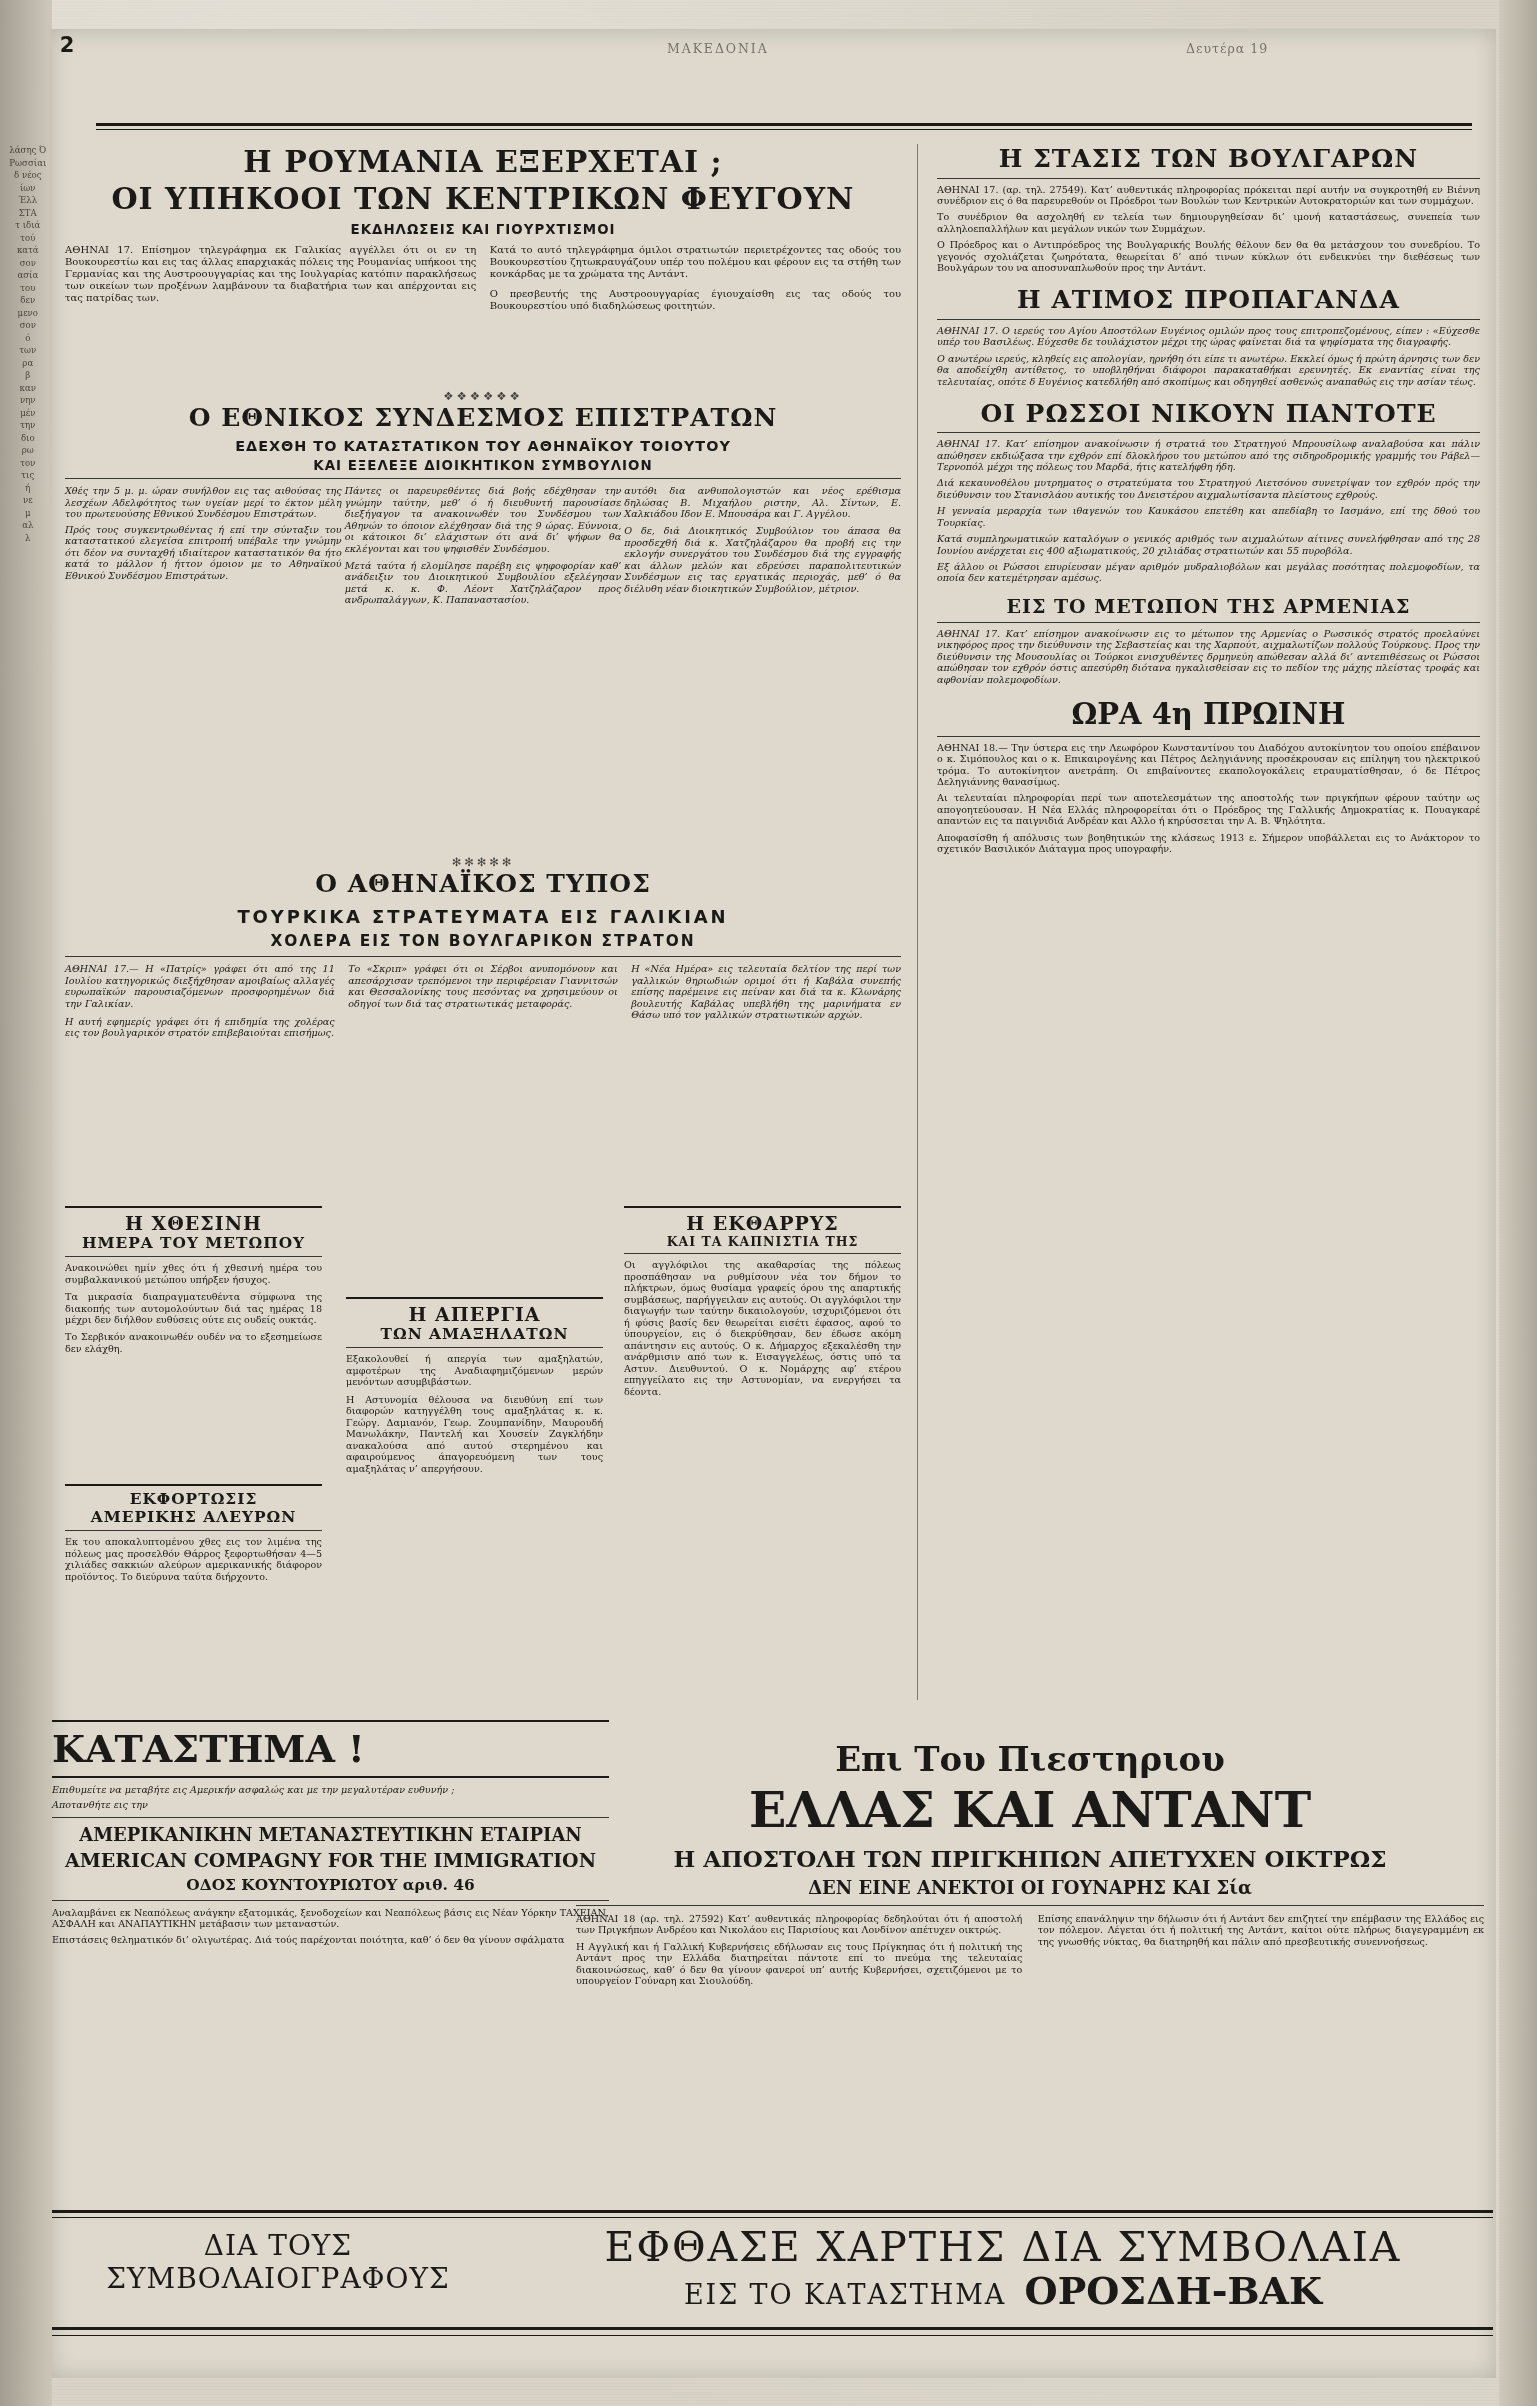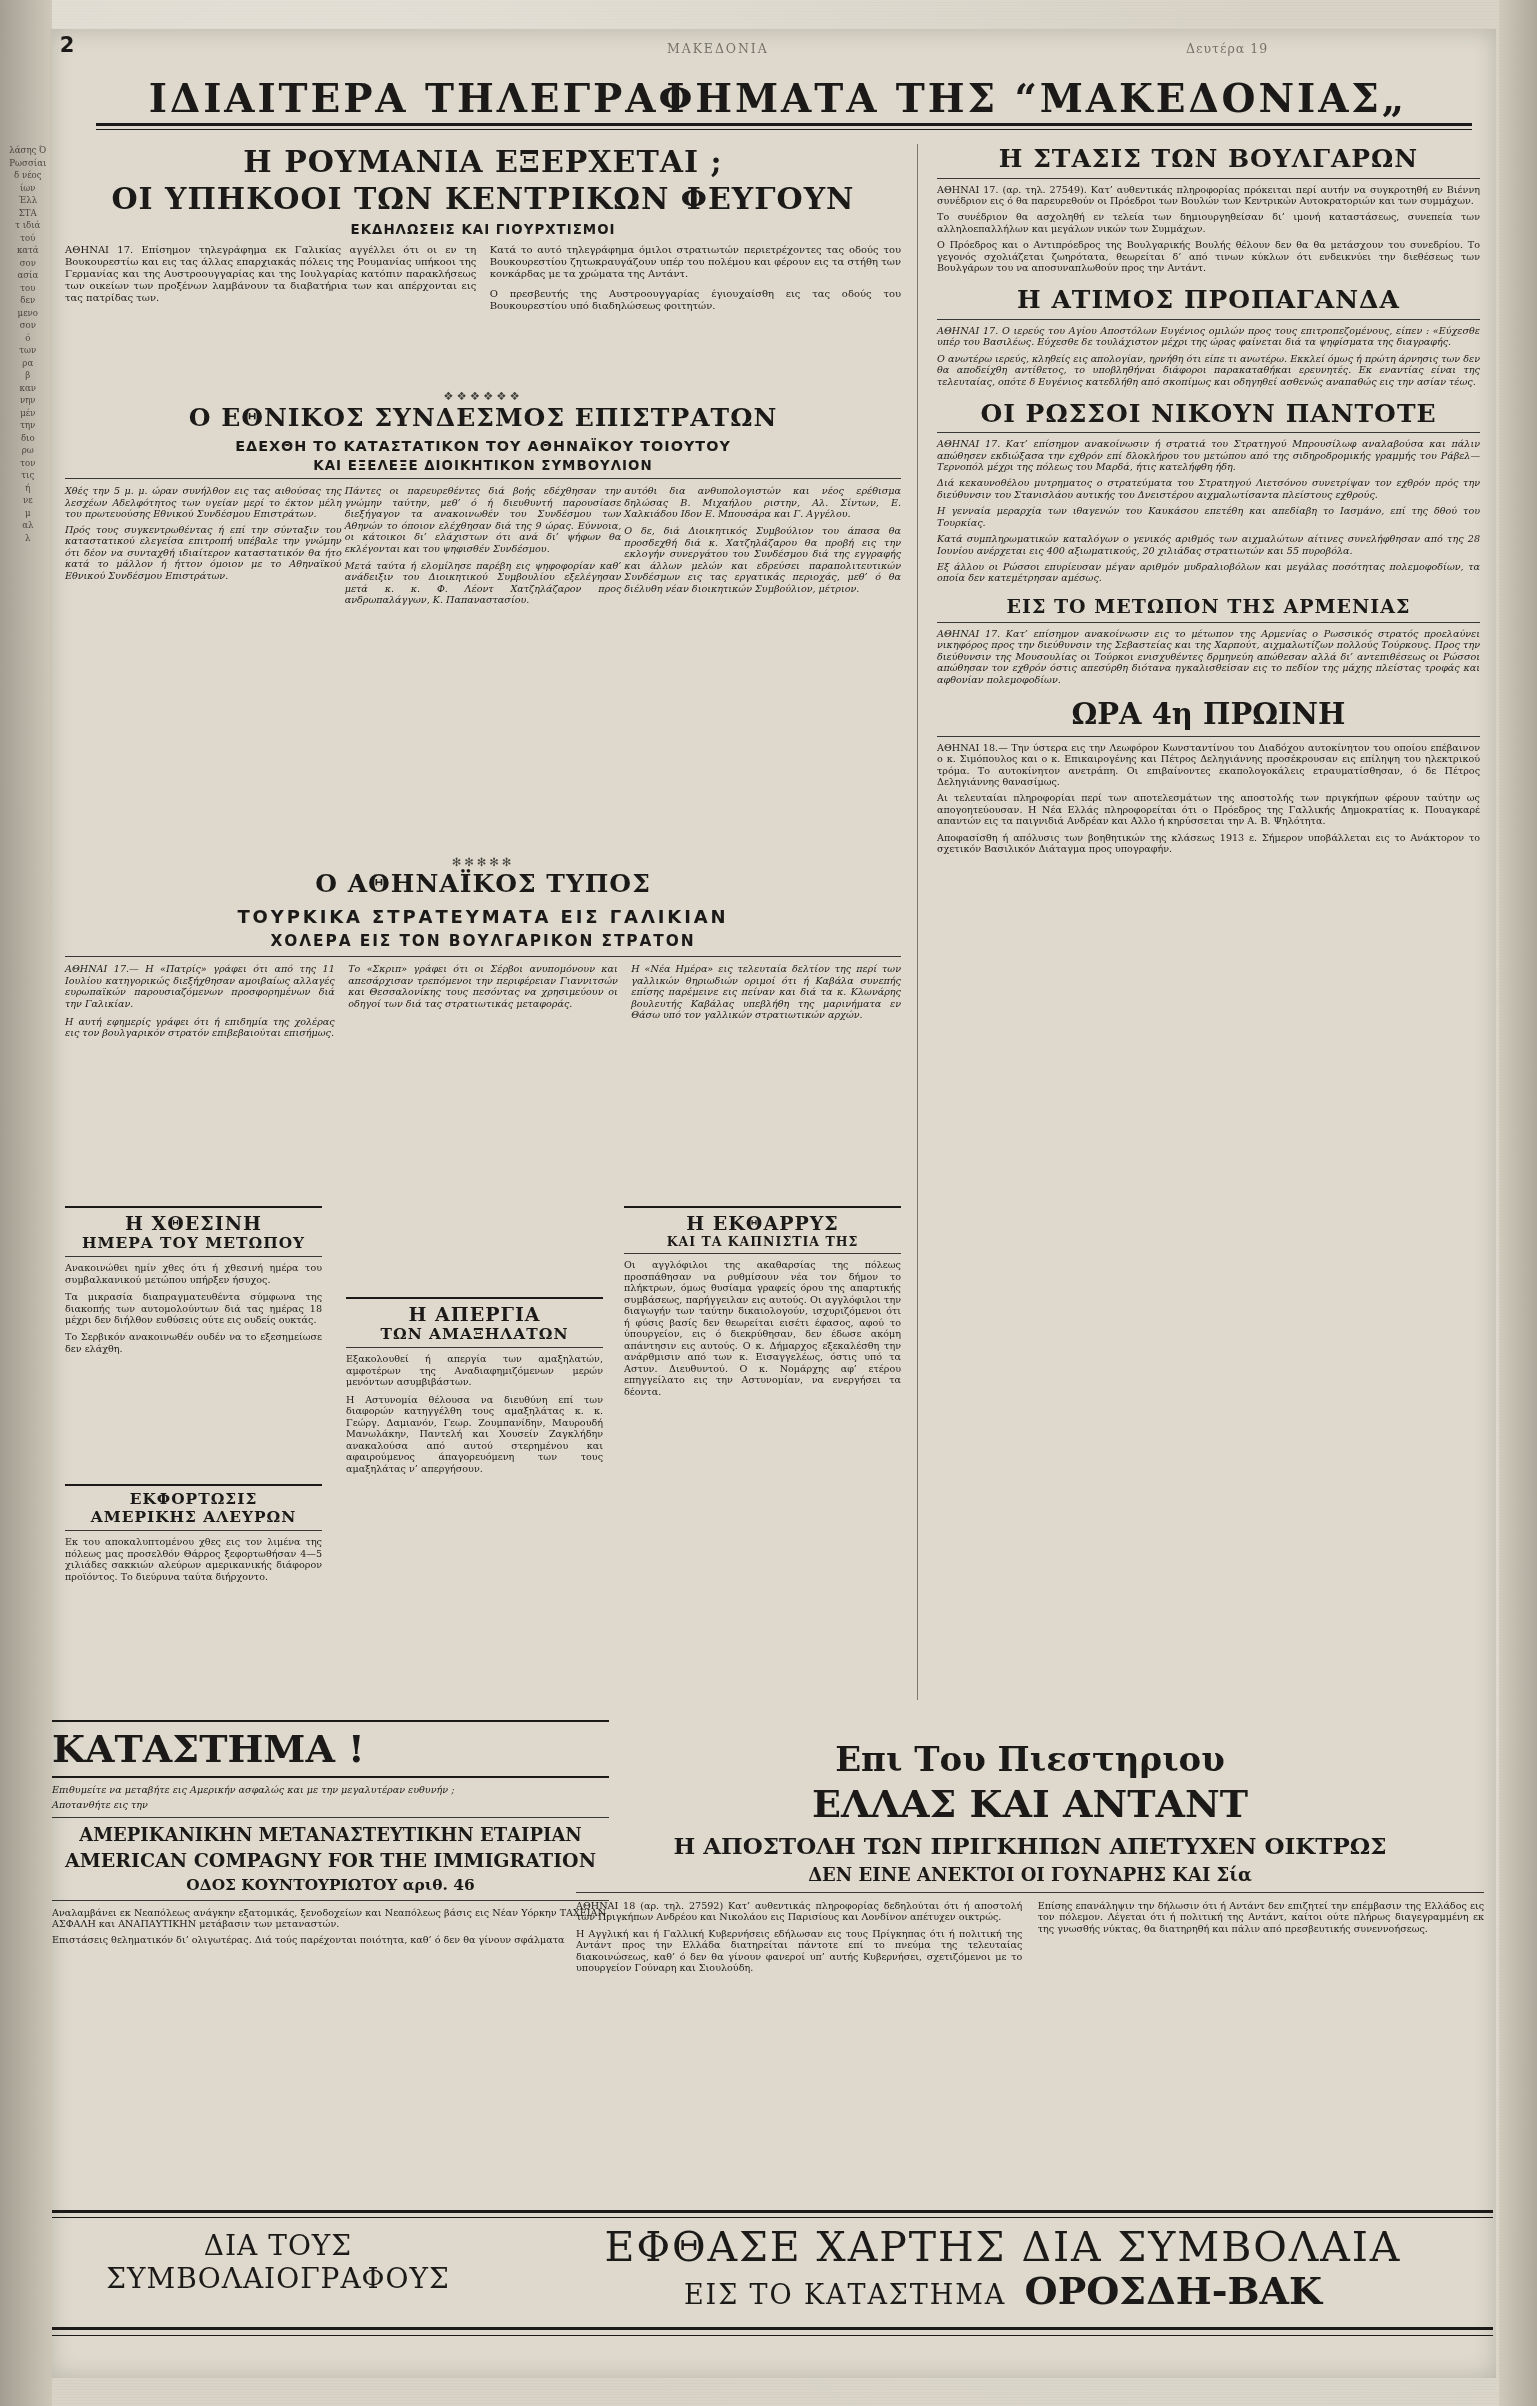--- a/index.html
+++ b/index.html
@@ -71,21 +71,20 @@
   <div class="sheet"></div>
   <div class="edgeL"></div>
   <div class="edgeR"></div>
 
   <div class="topbar">
     <div class="folio-left">2</div>
     <div class="mid gk">ΜΑΚΕΔΟΝΙΑ</div>
     <div class="right gk">Δευτέρα 19</div>
   </div>
 
-  <div class="mainhead">ΙΔΙΑΙΤΕΡΑ ΤΗΛΕΓΡΑΦΗΜΑΤΑ ΤΗΣ “ΜΑΚΕΔΟΝΙΑΣ„</div>
   <div class="rule h1"></div>
   <div class="rule h2"></div>
 
   <div class="col" style="left:5.8px;top:144px;width:44px;height:1825px;overflow:hidden;text-align:center;">
     <div class="tiny gk" style="opacity:.75;line-height:12.5px;">
       <span>λάσης Ό</span><br>
       <span>Ρωσσίαι</span><br>
       <span>δ νέος</span><br>
       <span>ίων</span><br>
       <span>Έλλ</span><br>
@@ -253,21 +252,21 @@
 
     <div class="hl" style="margin-top:11.5px;font-size:29px;">ΩΡΑ 4η ΠΡΩΙΝΗ</div>
     <div class="hr-thin" style="margin:4.8px 0;"></div>
     <div class="body2">ΑΘΗΝΑΙ 18.— Την ύστερα εις την Λεωφόρον Κωνσταντίνου του Διαδόχου αυτοκίνητον του οποίου επέβαινον ο κ. Σιμόπουλος και ο κ. Επικαιρογένης και Πέτρος Δεληγιάννης προσέκρουσαν εις επίληψη του ηλεκτρικού τρόμα. Το αυτοκίνητον ανετράπη. Οι επιβαίνοντες εκαπολογοκάλεις ετραυματίσθησαν, ό δε Πέτρος Δεληγιάννης θανασίμως.</div>
     <div class="body2" style="margin-top:4.8px;">Αι τελευταίαι πληροφορίαι περί των αποτελεσμάτων της αποστολής των πριγκήπων φέρουν ταύτην ως απογοητεύουσαν. Η Νέα Ελλάς πληροφορείται ότι ο Πρόεδρος της Γαλλικής Δημοκρατίας κ. Πουαγκαρέ απαντών εις τα παιγνιδιά Ανδρέαν και Αλλο ή κηρύσσεται την Α. Β. Ψηλότητα.</div>
     <div class="body2" style="margin-top:4.8px;">Αποφασίσθη ή απόλυσις των βοηθητικών της κλάσεως 1913 ε. Σήμερον υποβάλλεται εις το Ανάκτορον το σχετικόν Βασιλικόν Διάταγμα προς υπογραφήν.</div>
   </div>
 
   <div class="col" style="left:576px;top:1739px;width:908px;">
     <div class="hl" style="font-size:34px;">Επι Του Πιεστηριου</div>
-    <div class="hl" style="font-size:38px;margin-top:1.9px;">ΕΛΛΑΣ ΚΑΙ ΑΝΤΑΝΤ</div>
+    <div class="hl" style="font-size:49px;margin-top:1.9px;">ΕΛΛΑΣ ΚΑΙ ΑΝΤΑΝΤ</div>
     <div class="hl" style="font-size:23px;margin-top:5.8px;">Η ΑΠΟΣΤΟΛΗ ΤΩΝ ΠΡΙΓΚΗΠΩΝ ΑΠΕΤΥΧΕΝ ΟΙΚΤΡΩΣ</div>
     <div class="hl" style="font-size:18px;margin-top:5.8px;">ΔΕΝ ΕΙΝΕ ΑΝΕΚΤΟΙ ΟΙ ΓΟΥΝΑΡΗΣ ΚΑΙ Σία</div>
     <div class="hr-thin" style="margin:6.7px 0;"></div>
     <div style="display:flex;gap:15.4px;">
       <div style="flex:1;">
         <div class="body2">ΑΘΗΝΑΙ 18 (αρ. τηλ. 27592) Κατ’ αυθεντικάς πληροφορίας δεδηλούται ότι ή αποστολή των Πριγκήπων Ανδρέου και Νικολάου εις Παρισίους και Λονδίνον απέτυχεν οικτρώς.</div>
         <div class="body2" style="margin-top:4.8px;">Η Αγγλική και ή Γαλλική Κυβερνήσεις εδήλωσαν εις τους Πρίγκηπας ότι ή πολιτική της Αντάντ προς την Ελλάδα διατηρείται πάντοτε επί το πνεύμα της τελευταίας διακοινώσεως, καθ’ ό δεν θα γίνουν φανεροί υπ’ αυτής Κυβερνήσει, σχετιζόμενοι με το υπουργείον Γούναρη και Σιουλούδη.</div>
       </div>
       <div style="flex:1;">
         <div class="body2">Επίσης επανάληψιν την δήλωσιν ότι ή Αντάντ δεν επιζητεί την επέμβασιν της Ελλάδος εις τον πόλεμον. Λέγεται ότι ή πολιτική της Αντάντ, καίτοι ούτε πλήρως διαγεγραμμένη εκ της γνωσθής νύκτας, θα διατηρηθή και πάλιν από πρεσβευτικής συνεννοήσεως.</div>

